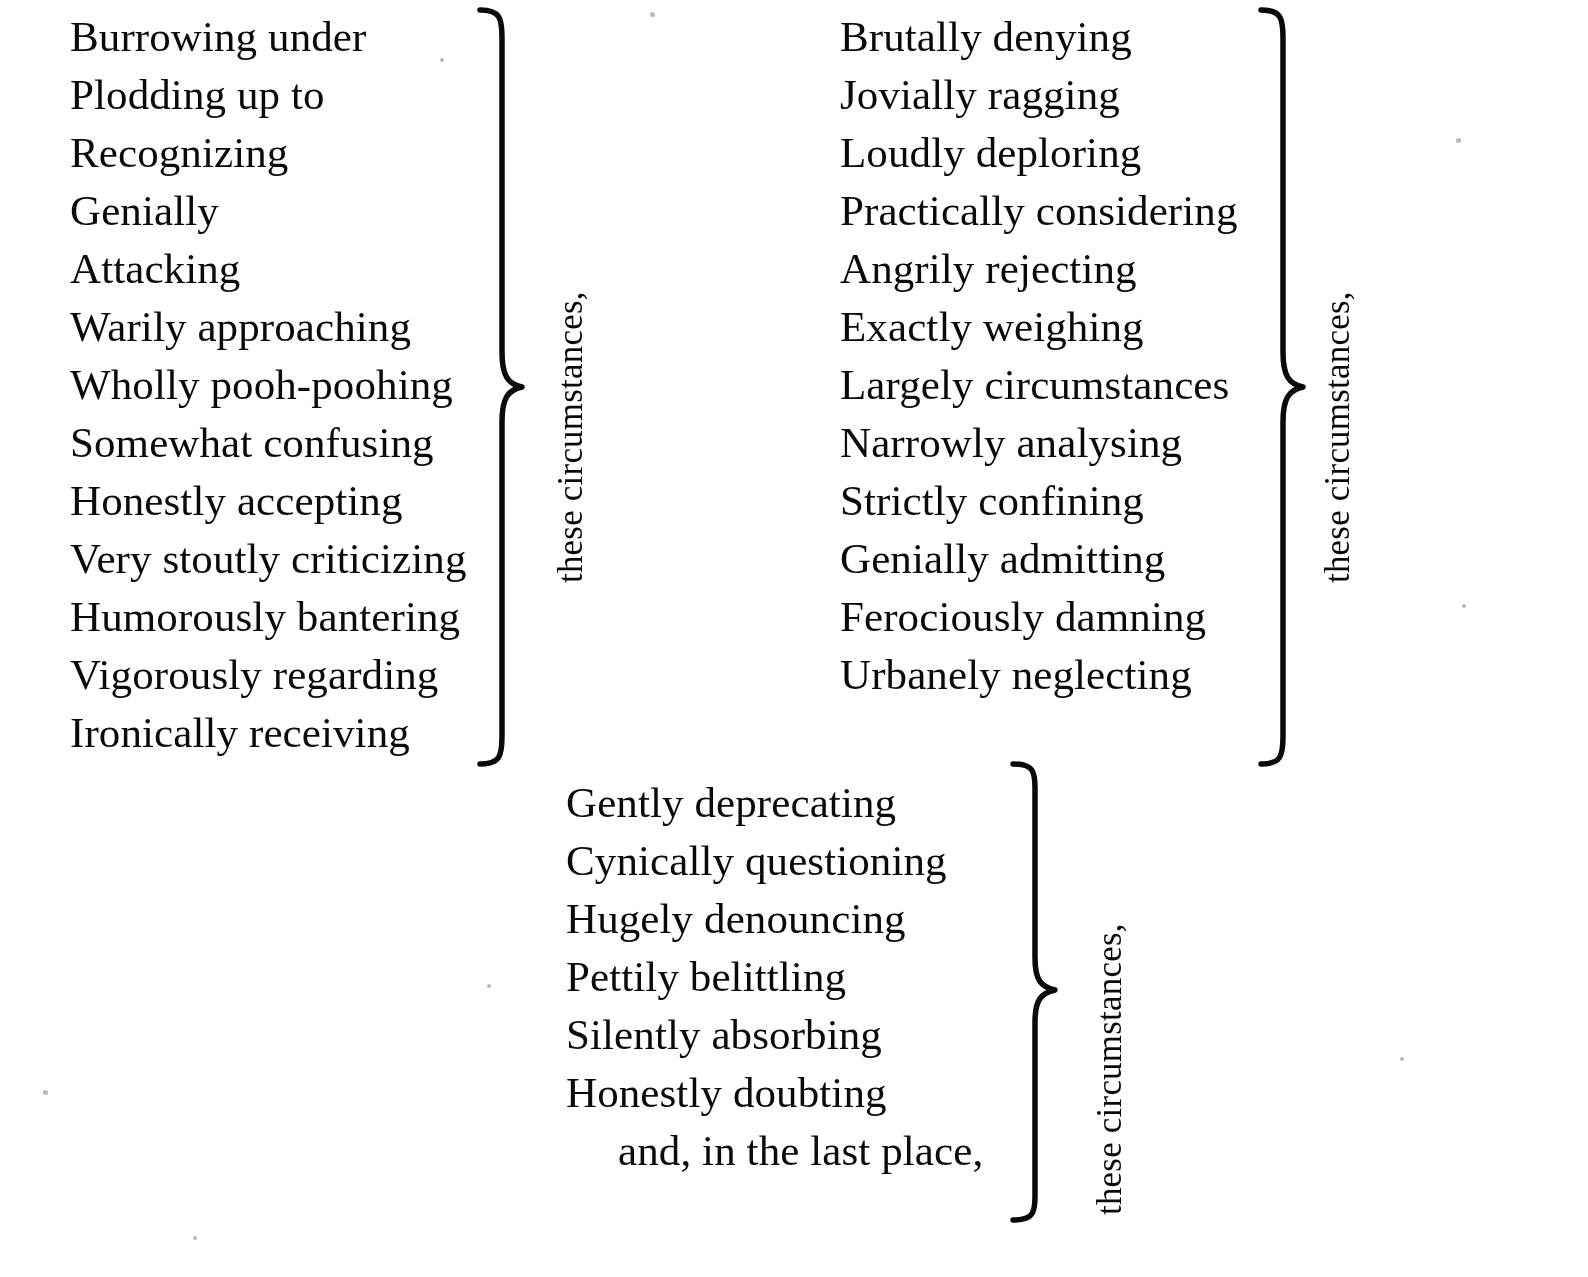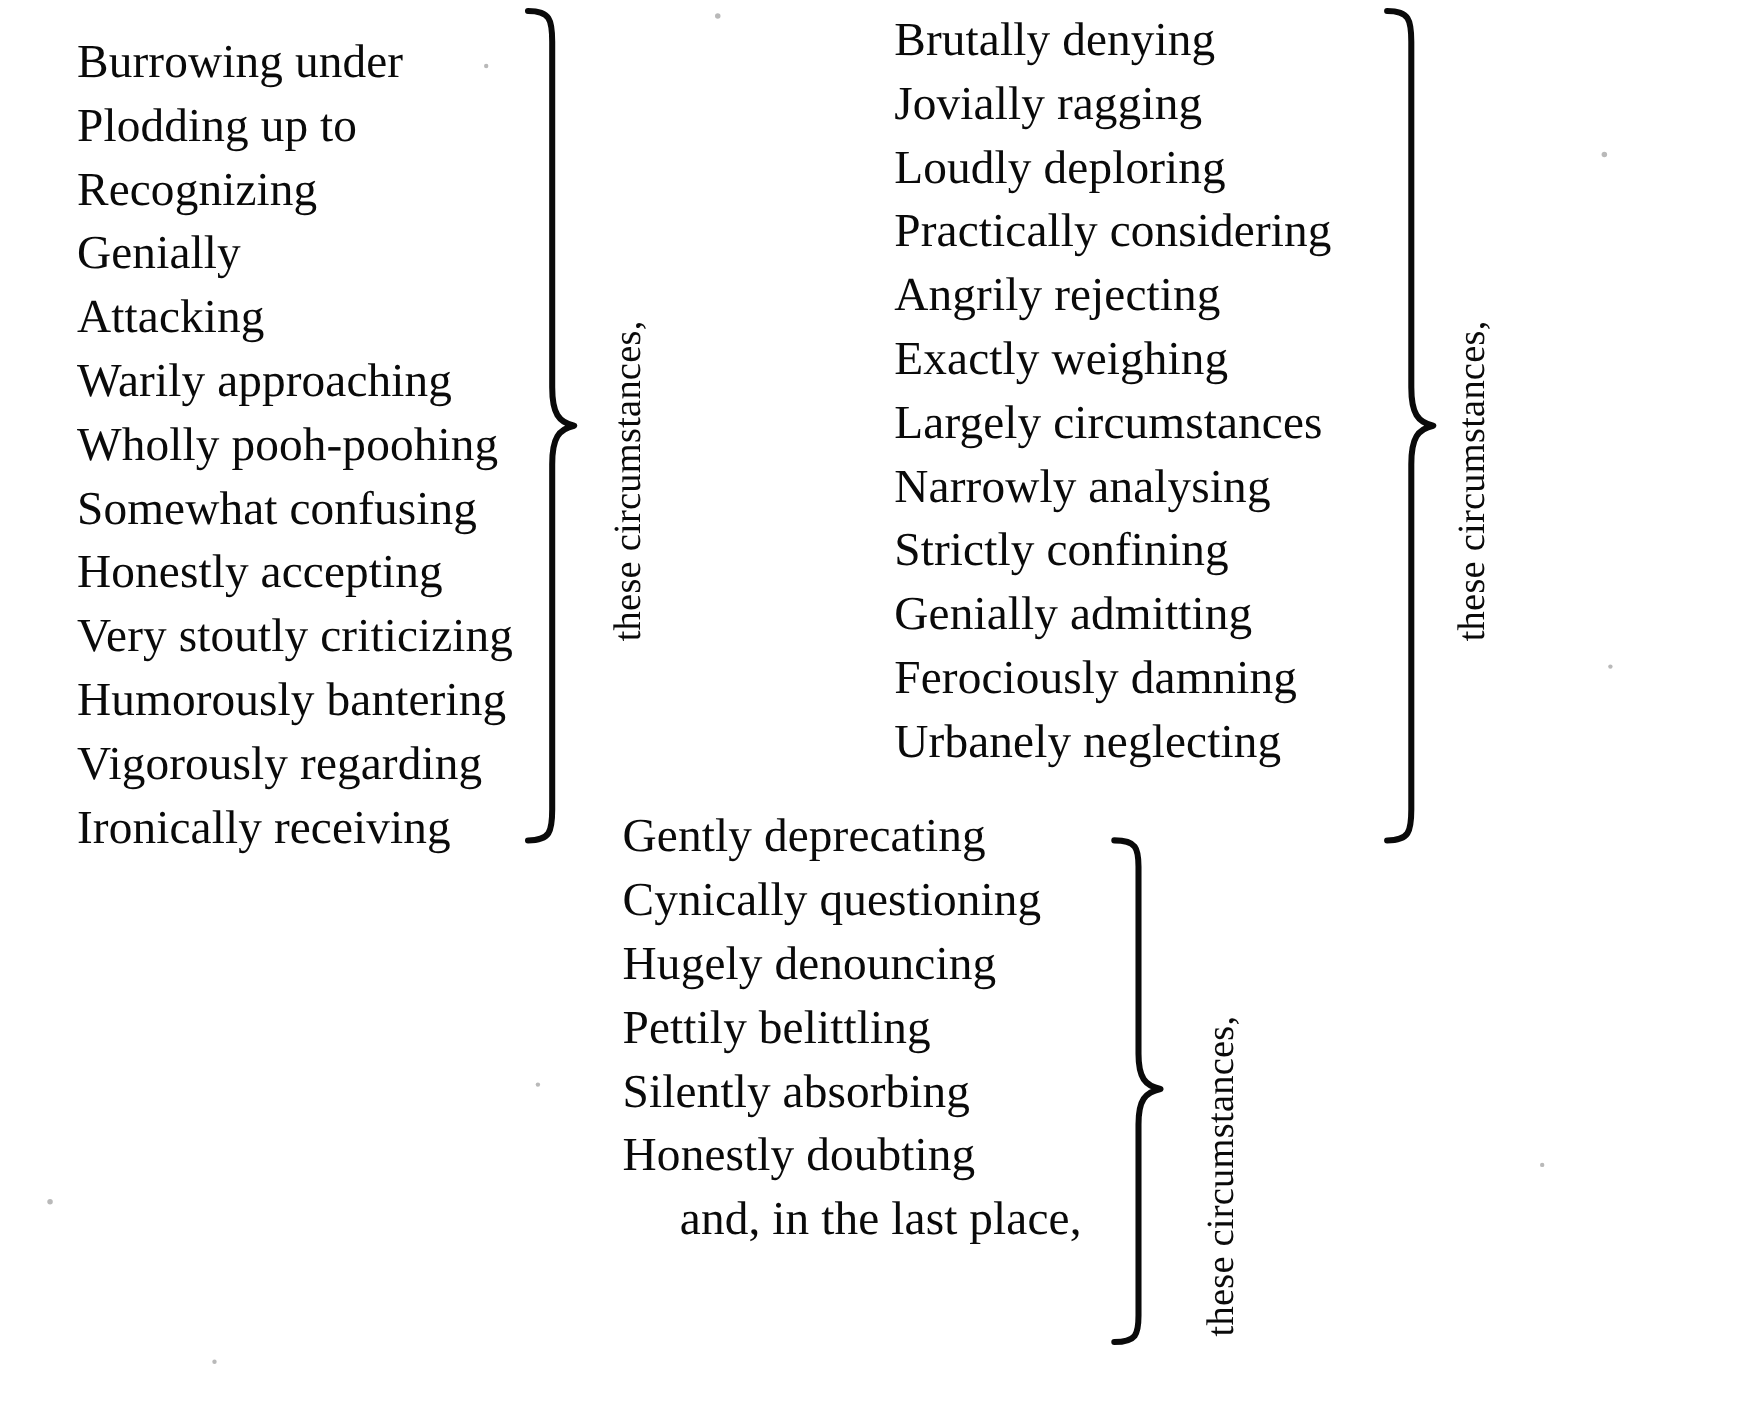--- a/index.html
+++ b/index.html
@@ -26,23 +26,23 @@
     line-height: 58px;
     height: 58px;
     white-space: pre;
     letter-spacing: 0.1px;
     color: #0a0a0a;
   }
   .line.indent {
     padding-left: 52px;
   }
 
-  #block-1 { left: 70px;  top: 8px;  width: 400px; margin-top: 20px; }
-  #block-2 { left: 813px; top: 8px;  width: 430px; }
-  #block-3 { left: 566px; top: 732px; width: 430px; }
+  #block-1 { left: 70px;  top: 8px;  width: 400px; }
+  #block-2 { left: 840px; top: 8px;  width: 430px; }
+  #block-3 { left: 566px; top: 774px; width: 430px; }
 
   
   .brace {
     position: absolute;
   }
   .brace svg { display: block; }
   .brace svg path {
     fill: none;
     stroke: #0a0a0a;
     stroke-linecap: round;

